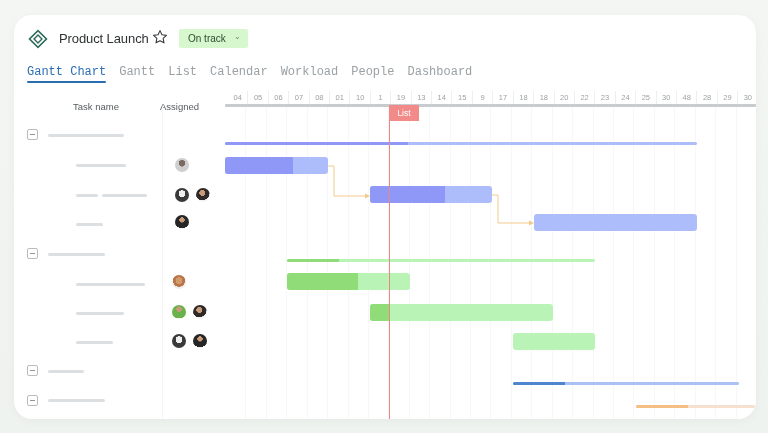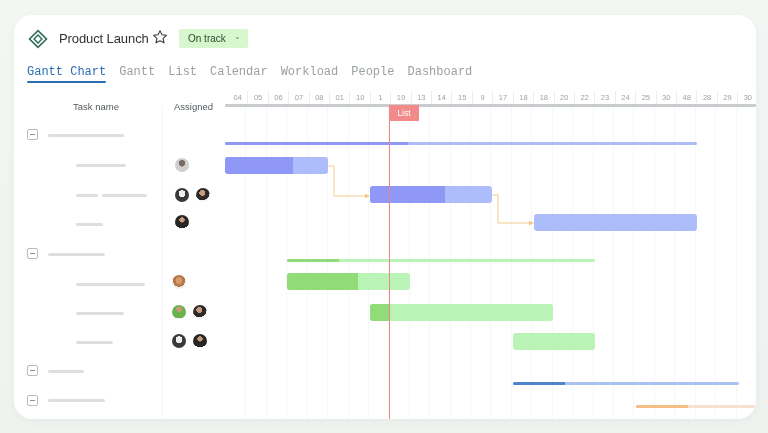--- a/index.html
+++ b/index.html
@@ -76,21 +76,21 @@
     <div class="tab active">Gantt Chart</div>
     <div class="tab">Gantt</div>
     <div class="tab">List</div>
     <div class="tab">Calendar</div>
     <div class="tab">Workload</div>
     <div class="tab">People</div>
     <div class="tab">Dashboard</div>
   </div>
 
   <div class="abs col-h" style="left:59px;">Task name</div>
-  <div class="abs col-h" style="left:160px;">Assigned</div>
+  <div class="abs col-h" style="left:146px;">Assigned</div>
 
   <div class="abs dates" id="dates">
       <div class="date">04</div>
       <div class="date">05</div>
       <div class="date">06</div>
       <div class="date">07</div>
       <div class="date">08</div>
       <div class="date">01</div>
       <div class="date">10</div>
       <div class="date">1</div>

